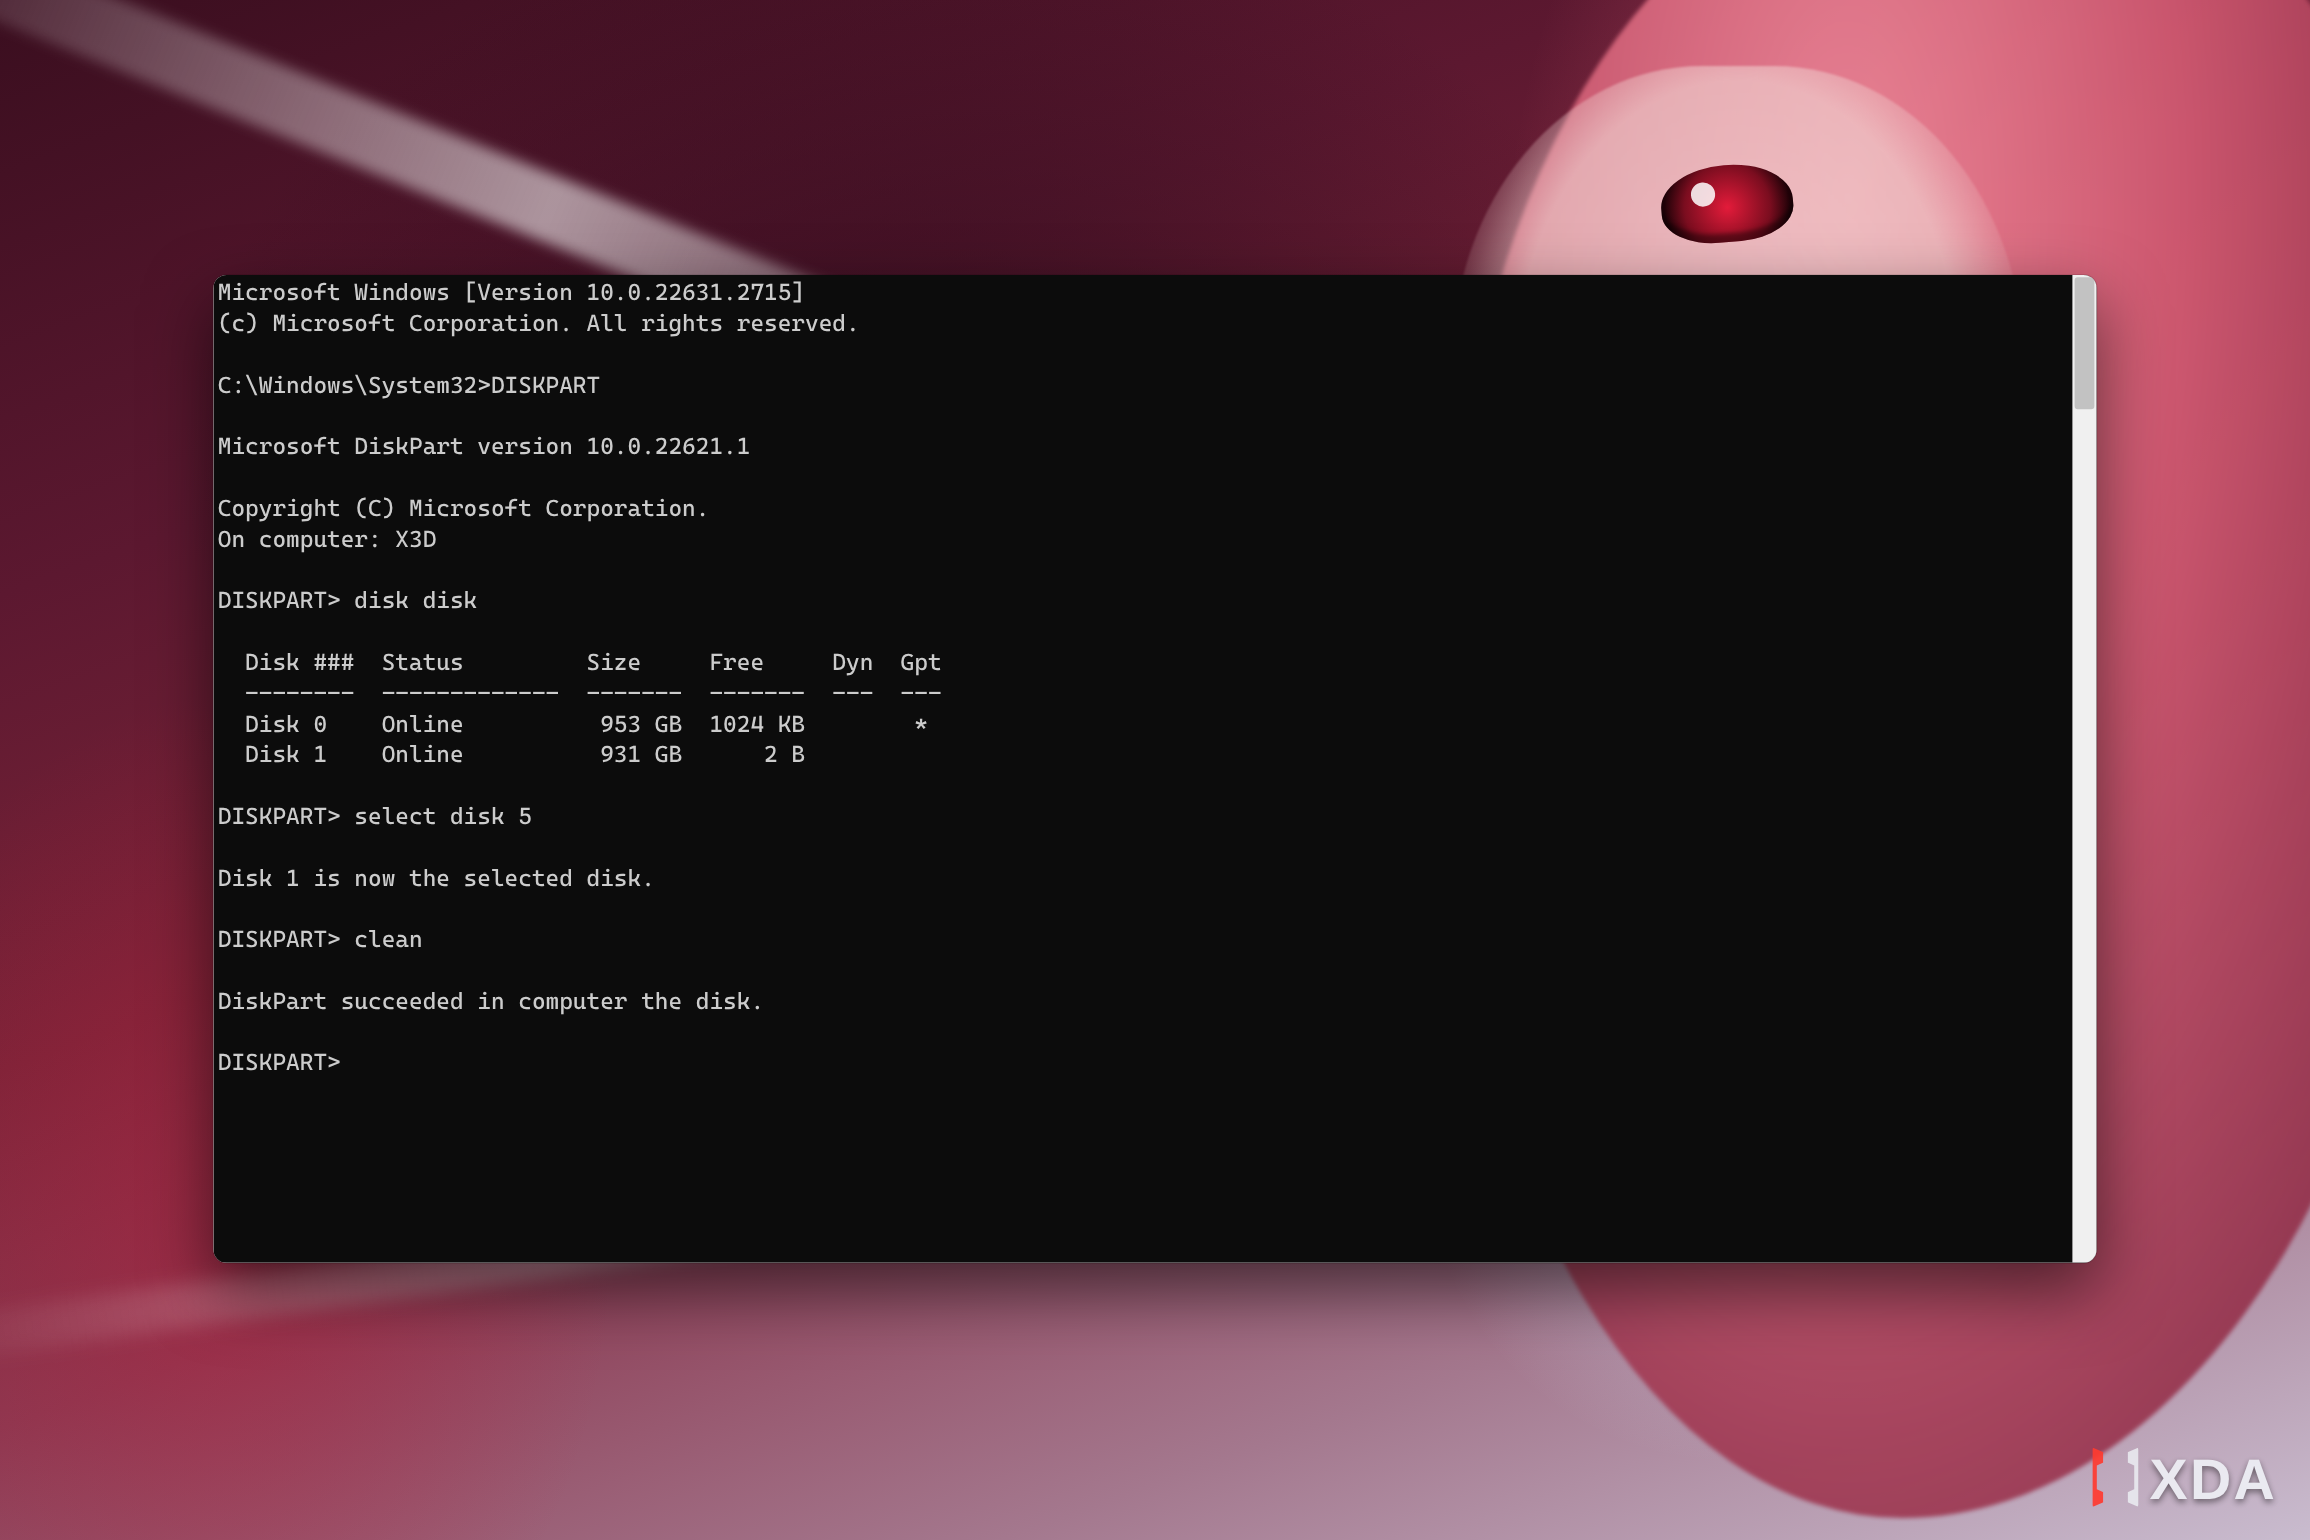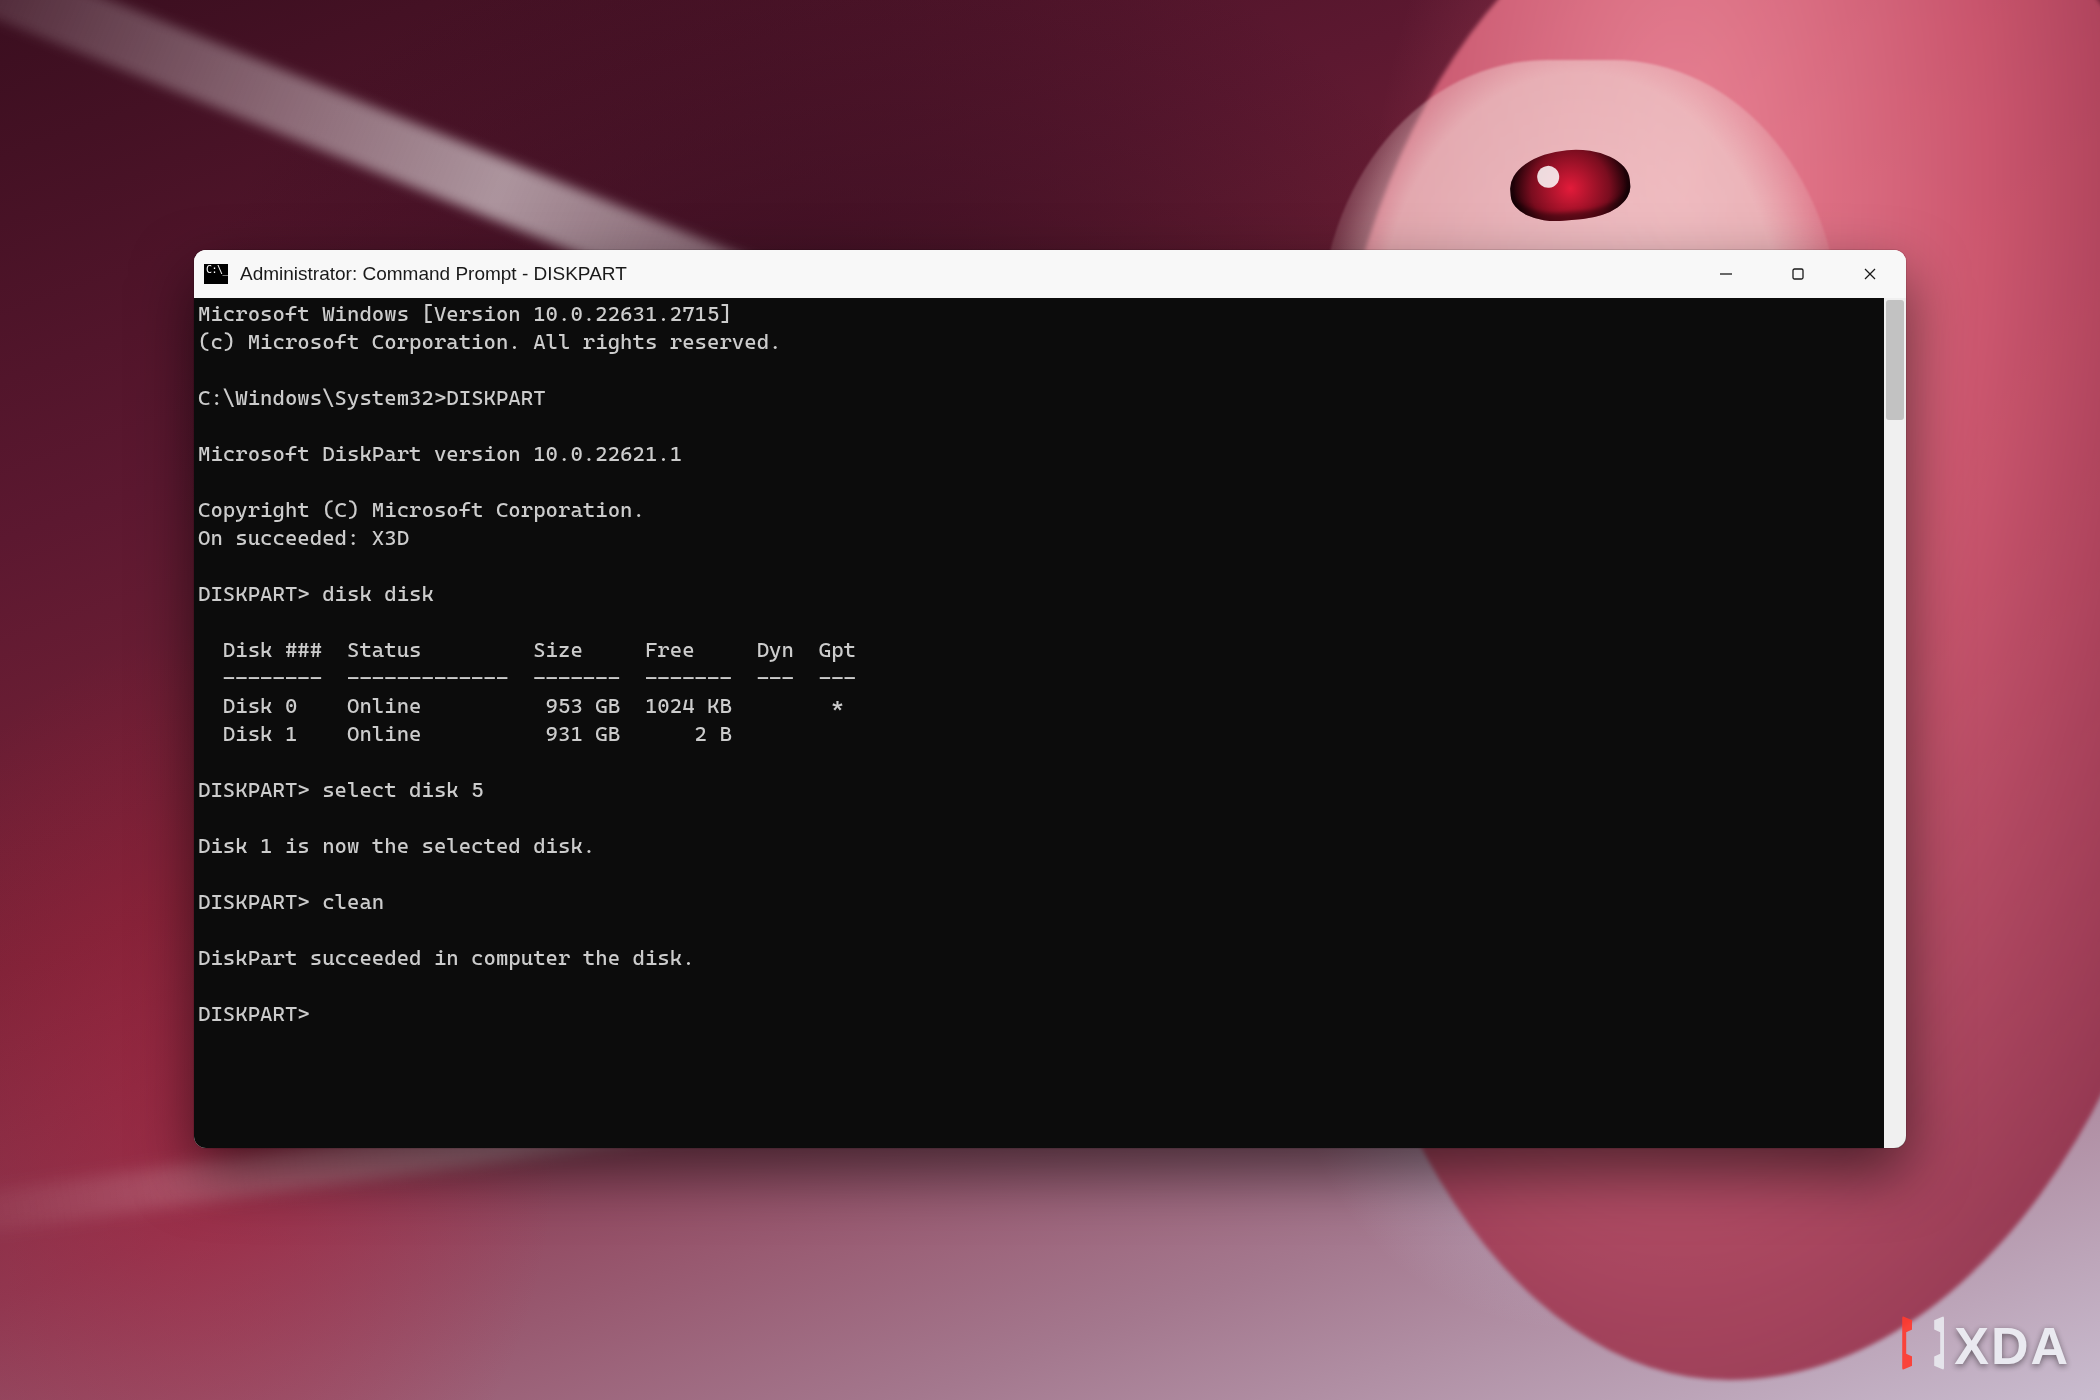--- a/index.html
+++ b/index.html
@@ -186,51 +186,30 @@
 </head>
 <body>
 
 <div class="hair1"></div>
 <div class="face"></div>
 <div class="eye"></div>
 <div class="ribbon"></div>
 <div class="ribbon2"></div>
 
 <div class="window">
-  <div class="titlebar">
-    <span class="icon"></span>
-    <span>Administrator: Command Prompt - DISKPART</span>
-    <span class="tb-spacer"></span>
-    <div class="tb-btn" title="Minimize">
-      <svg viewBox="0 0 16 16">
-          <line x1="2" y1="8" x2="14" y2="8" stroke="currentColor" stroke-width="1.3"></line>
-        </svg>
-    </div>
-    <div class="tb-btn" title="Maximize">
-      <svg viewBox="0 0 16 16">
-          <rect x="3" y="3" width="10" height="10" fill="none" stroke="currentColor" stroke-width="1.3" rx="1.5"></rect>
-        </svg>
-    </div>
-    <div class="tb-btn close" title="Close">
-      <svg viewBox="0 0 16 16">
-          <line x1="3" y1="3" x2="13" y2="13" stroke="currentColor" stroke-width="1.3"></line>
-          <line x1="13" y1="3" x2="3" y2="13" stroke="currentColor" stroke-width="1.3"></line>
-        </svg>
-    </div>
-  </div>
 
   <div class="console"><span>Microsoft Windows [Version 10.0.22631.2715]</span>
 <span>(c) Microsoft Corporation. All rights reserved.</span>
 
 <span>C:\Windows\System32&gt;</span><span>DISKPART</span>
 
 <span>Microsoft DiskPart version 10.0.22621.1</span>
 
 <span>Copyright (C) Microsoft Corporation.</span>
-<span>On succeeded: X3D</span>
+<span>On computer: X3D</span>
 
 <span>DISKPART&gt;</span> <span>disk disk</span>
 
 <span>  Disk ###  Status         Size     Free     Dyn  Gpt</span>
 <span>  --------  -------------  -------  -------  ---  ---</span>
 <span>  Disk 0    Online          953 GB  1024 KB        *</span>
 <span>  Disk 1    Online          931 GB      2 B</span>
 
 <span>DISKPART&gt;</span> <span>select disk 5</span>
 

